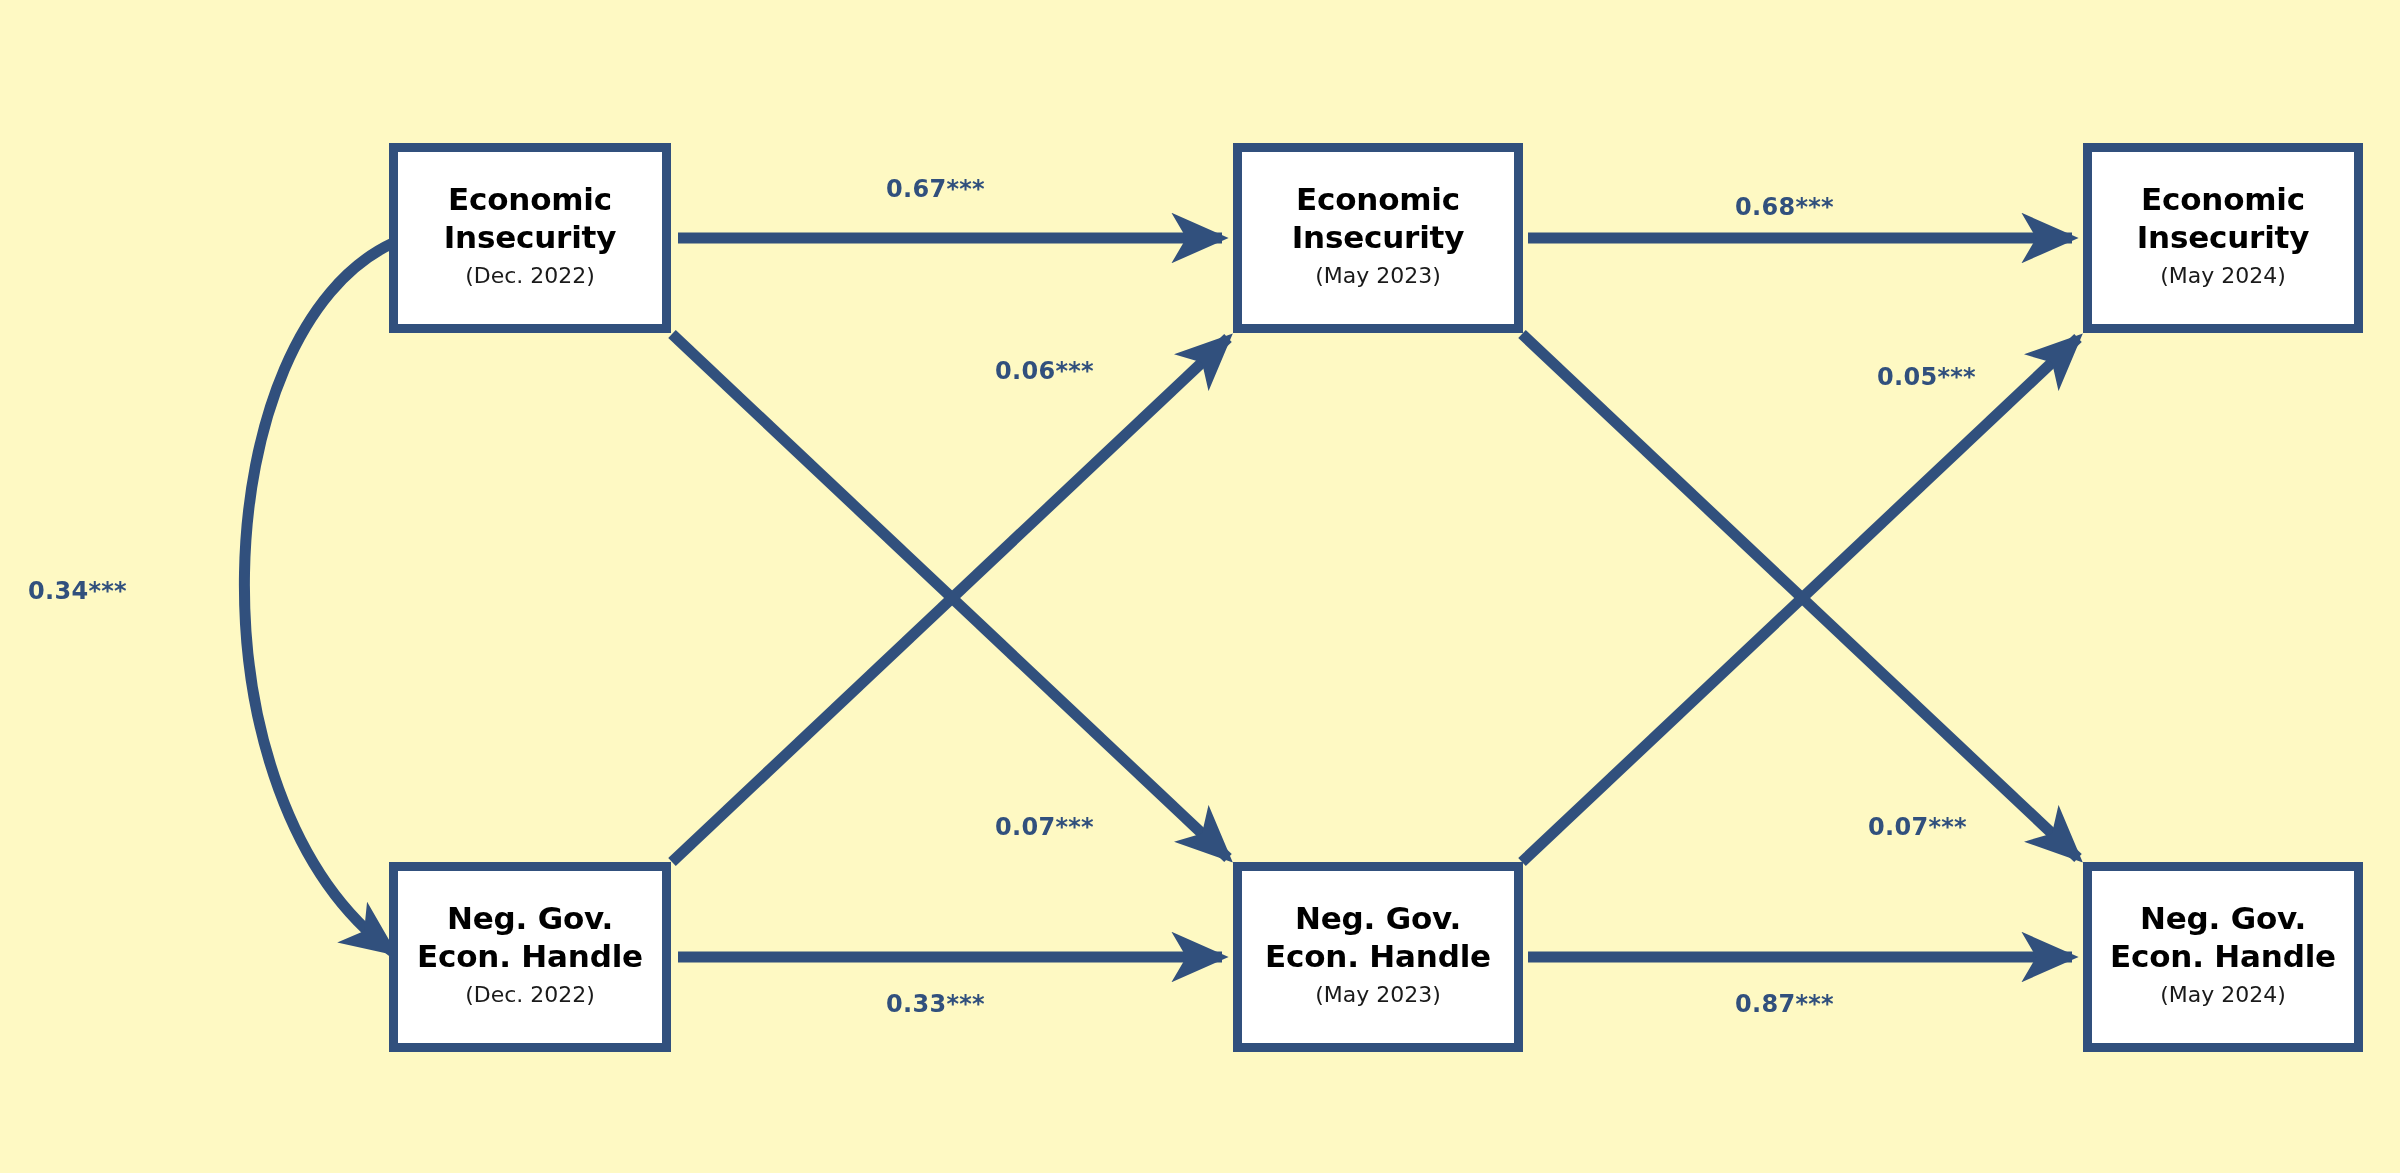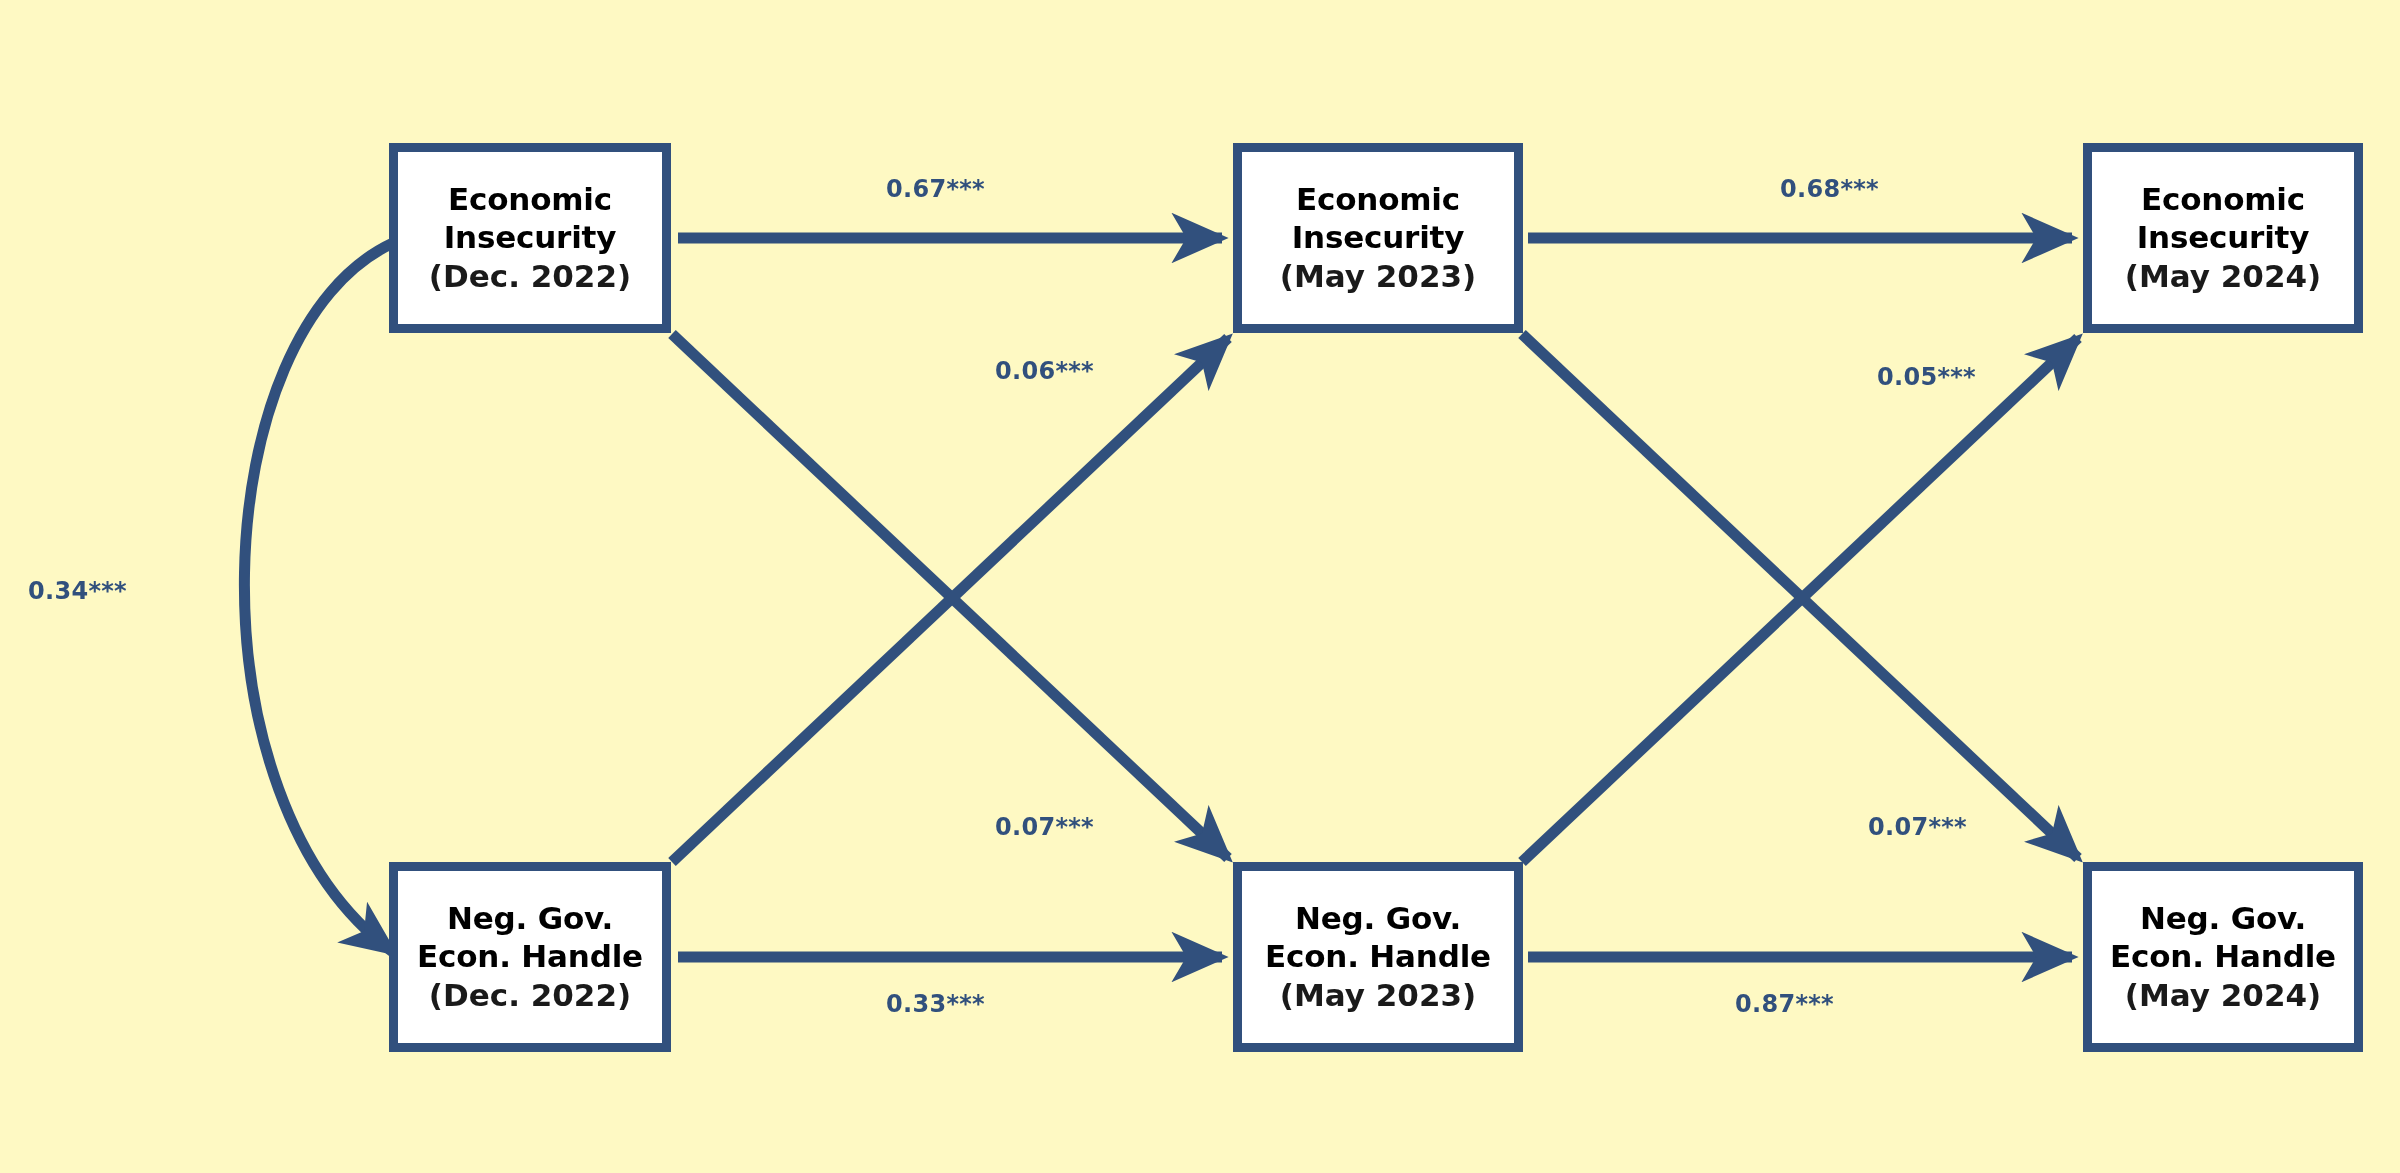--- a/index.html
+++ b/index.html
@@ -38,22 +38,22 @@
   .node-line-1, .node-line-2 {
     color: #000000;
     font-weight: bold;
     font-size: 31px;
     line-height: 38px;
     letter-spacing: -0.2px;
     white-space: nowrap;
   }
   .node-line-3 {
     color: #1a1a1a;
-    font-weight: bold;
-    font-size: 31px;
+    font-weight: normal;
+    font-size: 22px;
     line-height: 40px;
     white-space: nowrap;
   }
   .path-label {
     position: absolute;
     color: #31507D;
     font-weight: bold;
     font-size: 24px;
     line-height: 38px;
     white-space: nowrap;
@@ -123,21 +123,21 @@
   </div>
 
   <div class="node-box" style="left:2083px; top:862px; width:280px; height:190px;">
     <span class="node-line-1">Neg. Gov.</span>
     <span class="node-line-2">Econ. Handle</span>
     <span class="node-line-3">(May 2024)</span>
   </div>
 
   <div class="path-label" style="left:886px; top:170px;">0.67***</div>
 
-  <div class="path-label" style="left:1735px; top:170px;margin-left:45px;">0.68***</div>
+  <div class="path-label" style="left:1735px; top:188px;">0.68***</div>
 
   <div class="path-label" style="left:886px; top:985px;">0.33***</div>
 
   <div class="path-label" style="left:1735px; top:985px;">0.87***</div>
 
   <div class="path-label" style="left:995px; top:352px;">0.06***</div>
 
   <div class="path-label" style="left:995px; top:808px;">0.07***</div>
 
   <div class="path-label" style="left:1868px; top:358px;margin-left:9px;">0.05***</div>

